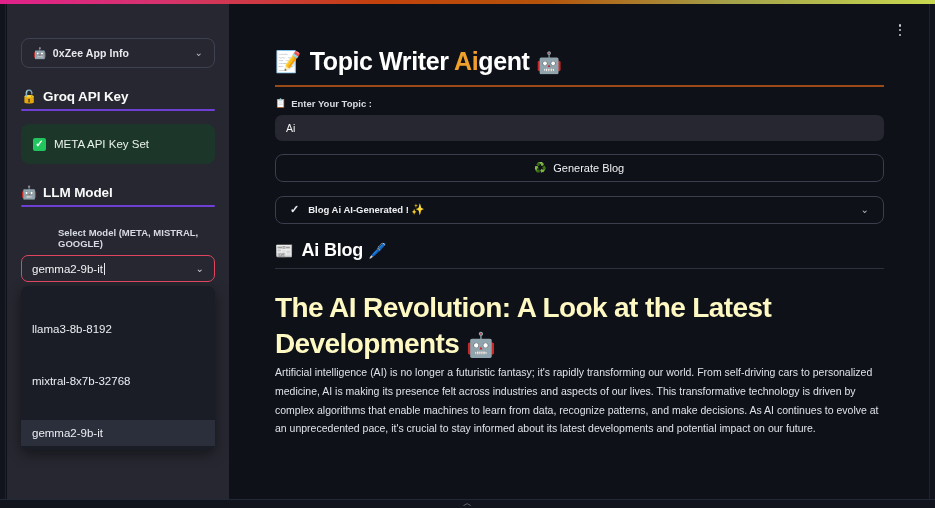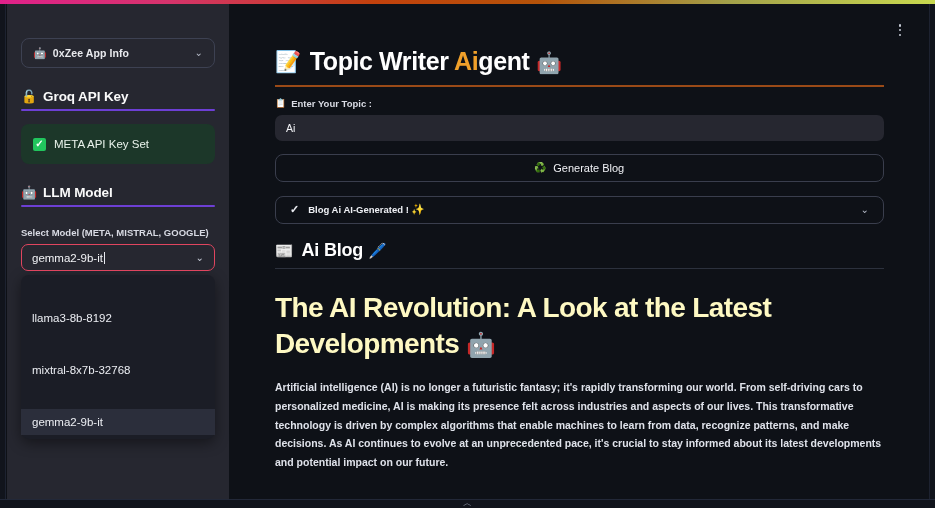--- a/index.html
+++ b/index.html
@@ -155,20 +155,21 @@
     font-size: 10px;
     line-height: 1;
     font-weight: 700;
   }
 
   .field-label {
     margin-top: 20px;
     font-size: 9.5px;
     color: #d8dae3;
     font-weight: 600;
+    margin-left: 37px;
   }
 
   .select-box {
     margin-top: 6px;
     position: relative;
     height: 27px;
     border: 1px solid #e0455f;
     border-radius: 7px;
     background: #262730;
     display: flex;
@@ -349,25 +350,23 @@
     font-size: 28px;
     line-height: 1.32;
     font-weight: 700;
     color: #fef9c3;
     letter-spacing: -.6px;
     max-width: 545px;
   }
   .blog-h1 .emoji { font-size: 24px; }
 
   .blog-p {
-    margin-top: 15px;
     font-size: 10.5px;
     line-height: 1.78;
     color: #dfe2ea;
-    font-weight: bold;
   }
 </style>
 </head>
 <body>
 
 <div id="app">
 
   <div class="top-gradient"></div>
   <div class="edge-left"></div>
   <div class="edge-right"></div>

